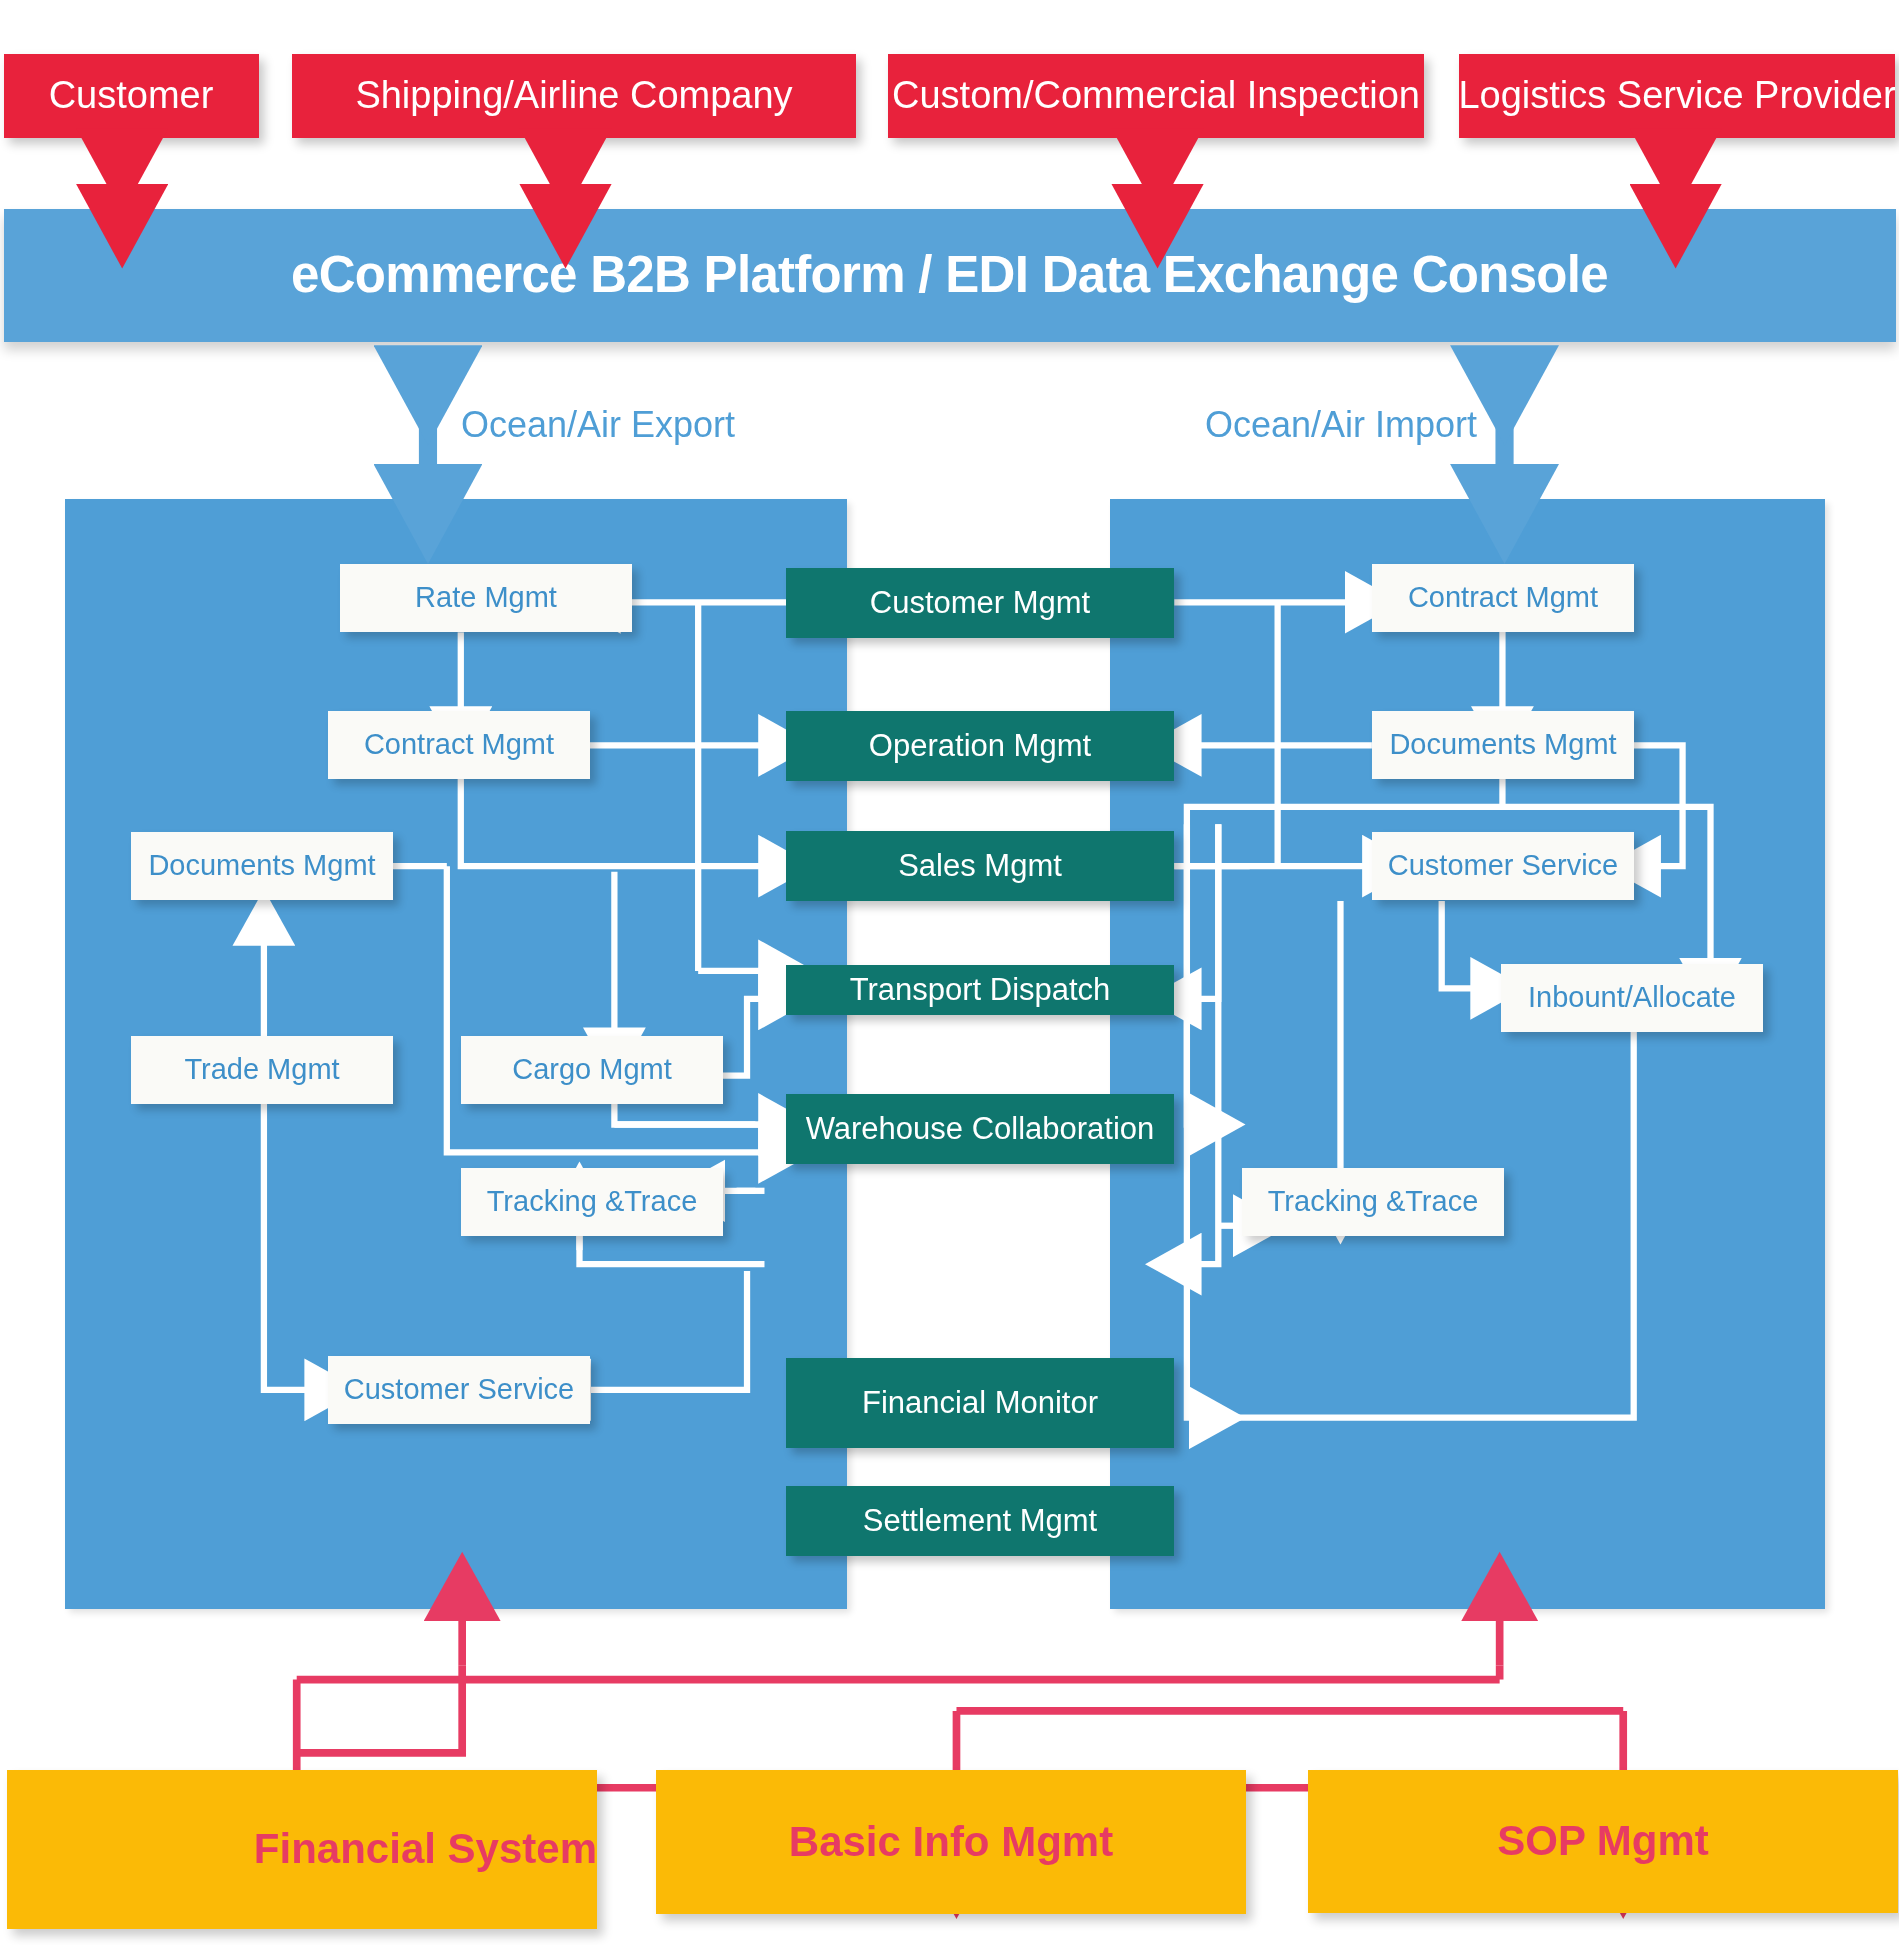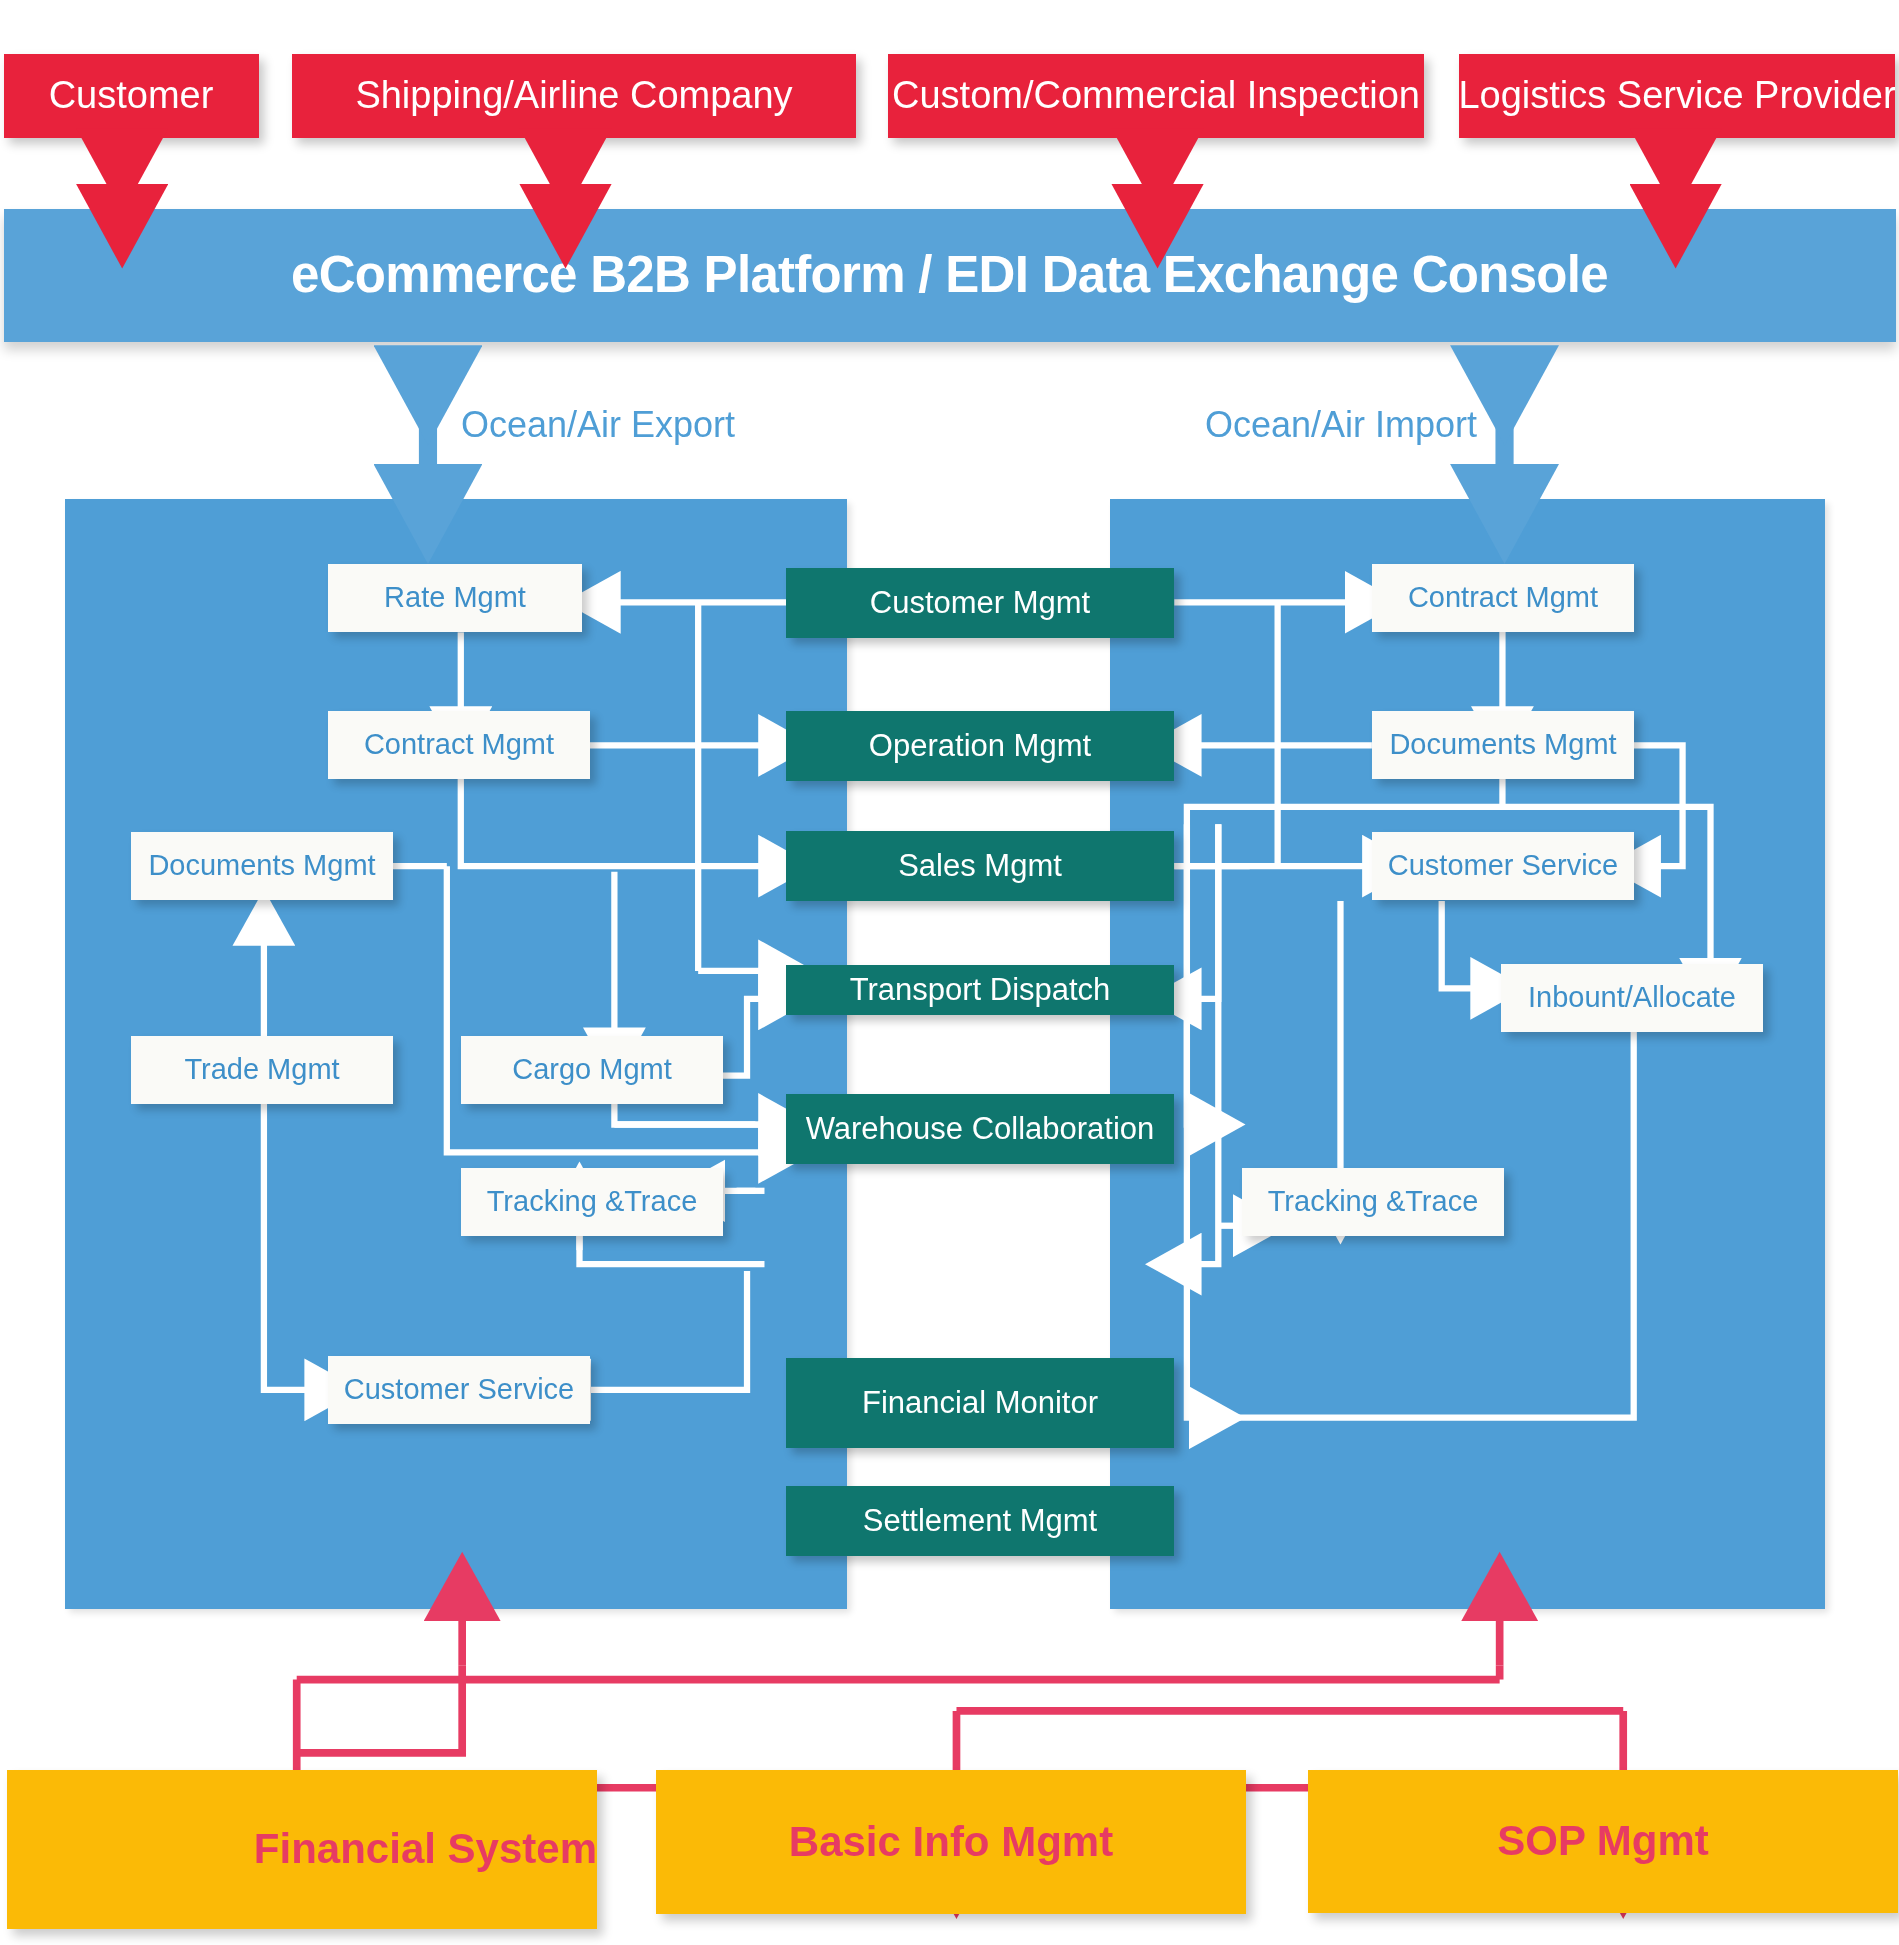--- a/index.html
+++ b/index.html
@@ -224,21 +224,21 @@
       <path d="M425,2510 L662,2510 L662,2385"></path>
 
       <path d="M1370,2450 L2325,2450"></path>
       <path d="M1370,2450 L1370,2660" marker-end="url(#pk)"></path>
       <path d="M2325,2450 L2325,2660" marker-end="url(#pk)"></path>
 
       <path d="M425,2560 L2325,2560"></path>
     </g>
   </svg>
 
-  <div class="abox wbox" style="left:328px; top:564px; width:254px; height:68px;">
+  <div class="abox wbox" style="left:340px; top:564px; width:292px; height:68px;">
     <span>Rate Mgmt</span>
   </div>
   <div class="abox wbox" style="left:328px; top:711px; width:262px; height:68px;">
     <span>Contract Mgmt</span>
   </div>
   <div class="abox wbox" style="left:131px; top:832px; width:262px; height:68px;">
     <span>Documents Mgmt</span>
   </div>
   <div class="abox wbox" style="left:131px; top:1036px; width:262px; height:68px;">
     <span>Trade Mgmt</span>

